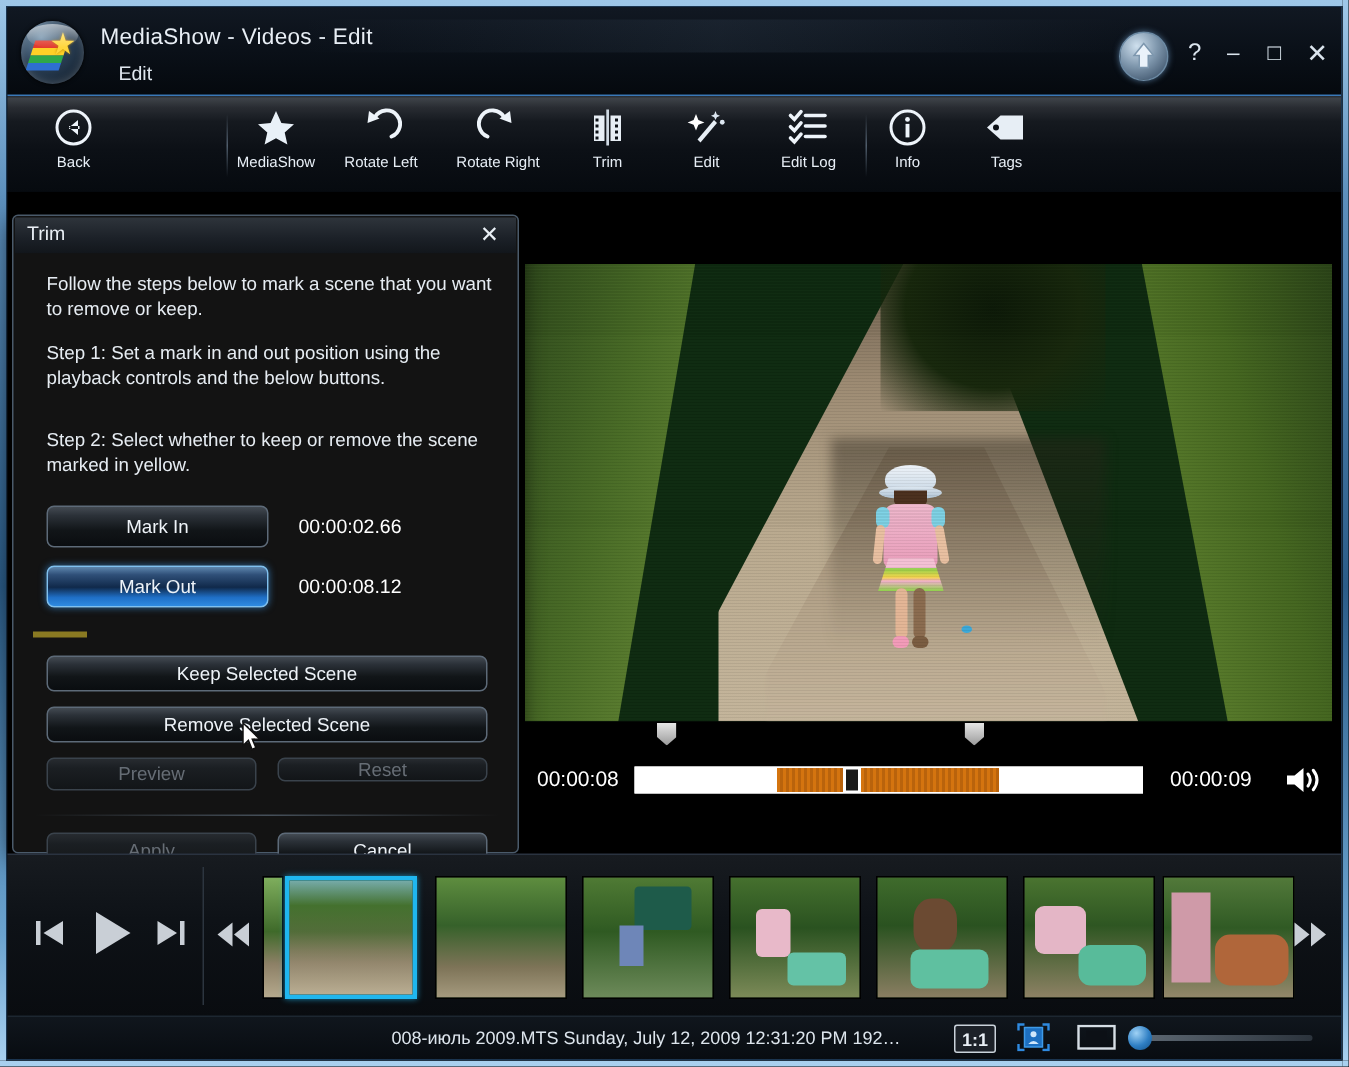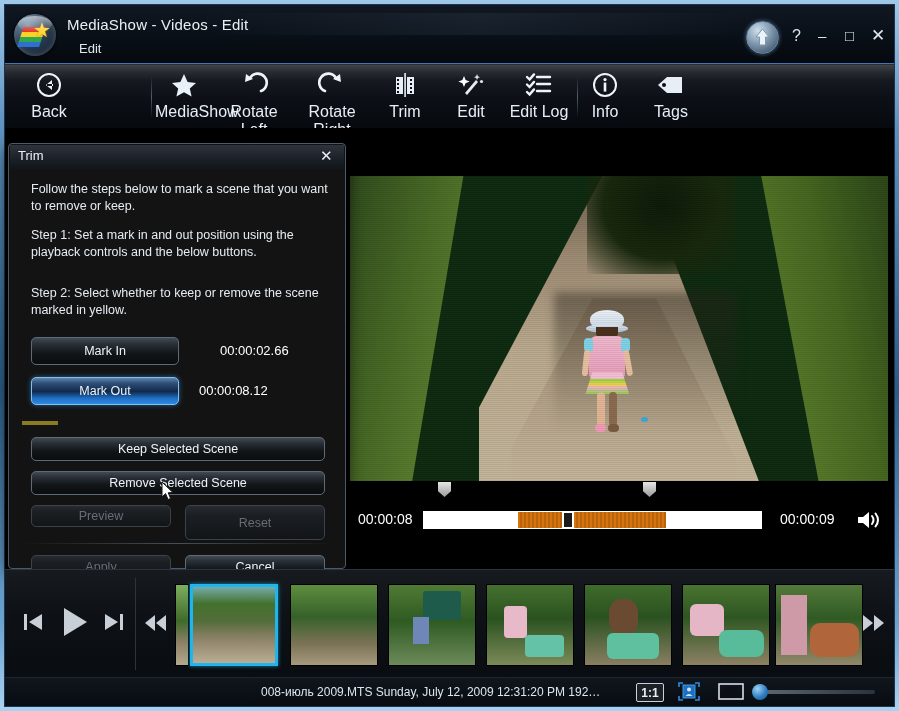--- a/index.html
+++ b/index.html
@@ -50,21 +50,21 @@
   .wb-close{left:866px;font-size:17px;}
 
   
   .toolbar{position:absolute;left:5px;top:63px;width:889px;height:65px;
     background:linear-gradient(180deg,#2a2f36 0%,#1a1e24 12%,#0c1016 55%,#060a0f 100%);
     border-top:1px solid #3a78b8;}
   .tb-sheen{position:absolute;left:0;top:1px;width:889px;height:16px;
     background:linear-gradient(180deg,rgba(255,255,255,.11),rgba(255,255,255,0));}
   .tool{position:absolute;top:4px;height:58px;text-align:center;cursor:default;}
   .tool .ic{height:34px;display:flex;align-items:center;justify-content:center;color:#eef4fa;}
-  .tool .lb{font-size:16px;color:#e7eef6;margin-top:1px;}
+  .tool .lb{font-size:10px;color:#e7eef6;margin-top:1px;}
   .tb-sep{position:absolute;top:12px;width:1px;height:42px;
     background:linear-gradient(180deg,rgba(255,255,255,0),rgba(160,185,210,.45),rgba(255,255,255,0));}
 
   
   .stage{position:absolute;left:5px;top:128px;width:889px;height:441px;background:#000;}
   .video{position:absolute;left:345px;top:48px;width:538px;height:305px;overflow:hidden;}
 
   
   .v-sky{position:absolute;inset:0;background:#0e2a10;}
   .v-path{position:absolute;left:24%;top:0;width:52%;height:100%;
@@ -141,25 +141,25 @@
     background:linear-gradient(180deg,#434a52 0%,#2b3138 22%,#111518 60%,#0a0d10 100%);
     color:#eef3f8;font-size:12.5px;display:flex;align-items:center;justify-content:center;cursor:default;}
   .btn.dis{color:#666d75;border-color:#3a434c;
     background:linear-gradient(180deg,#272b30 0%,#1b1f23 30%,#121518 100%);}
   .btn.hl{border:1px solid #7fc0ef;
     background:linear-gradient(180deg,#5d86ad 0%,#2f4f78 20%,#10294a 52%,#1f6fc6 78%,#2f8ae0 100%);
     box-shadow:0 0 5px rgba(60,150,230,.6);}
   .b-markin{left:21px;top:168px;width:148px;height:28px;}
   .b-markout{left:21px;top:208px;width:148px;height:28px;}
   .tval{position:absolute;left:189px;font-size:13px;color:#fff;}
-  .tv1{top:174px;margin-left:21px;} .tv2{top:214px;}
+  .tv1{top:174px;} .tv2{top:214px;}
   .b-keep{left:21px;top:268px;width:294px;height:24px;}
   .b-remove{left:21px;top:302px;width:294px;height:24px;}
   .b-prev{left:21px;top:336px;width:140px;height:22px;}
-  .b-reset{left:175px;top:336px;width:140px;height:35px;}
+  .b-reset{left:175px;top:336px;width:140px;height:16px;}
   .dlg-hr{position:absolute;left:13px;top:374px;width:310px;height:1px;
     background:linear-gradient(90deg,rgba(120,140,160,0),rgba(120,140,160,.5),rgba(120,140,160,0));}
   .b-apply{left:21px;top:386px;width:140px;height:24px;}
   .b-cancel{left:175px;top:386px;width:140px;height:24px;}
   .cursor{position:absolute;left:152px;top:337px;width:14px;height:20px;pointer-events:none;}
   .stub{position:absolute;left:22px;top:421px;width:36px;height:4px;background:#8a7a22;}
 
   
   .strip{position:absolute;left:5px;top:569px;width:889px;height:108px;
     background:linear-gradient(180deg,#171b20 0%,#0e1217 40%,#090c10 100%);

